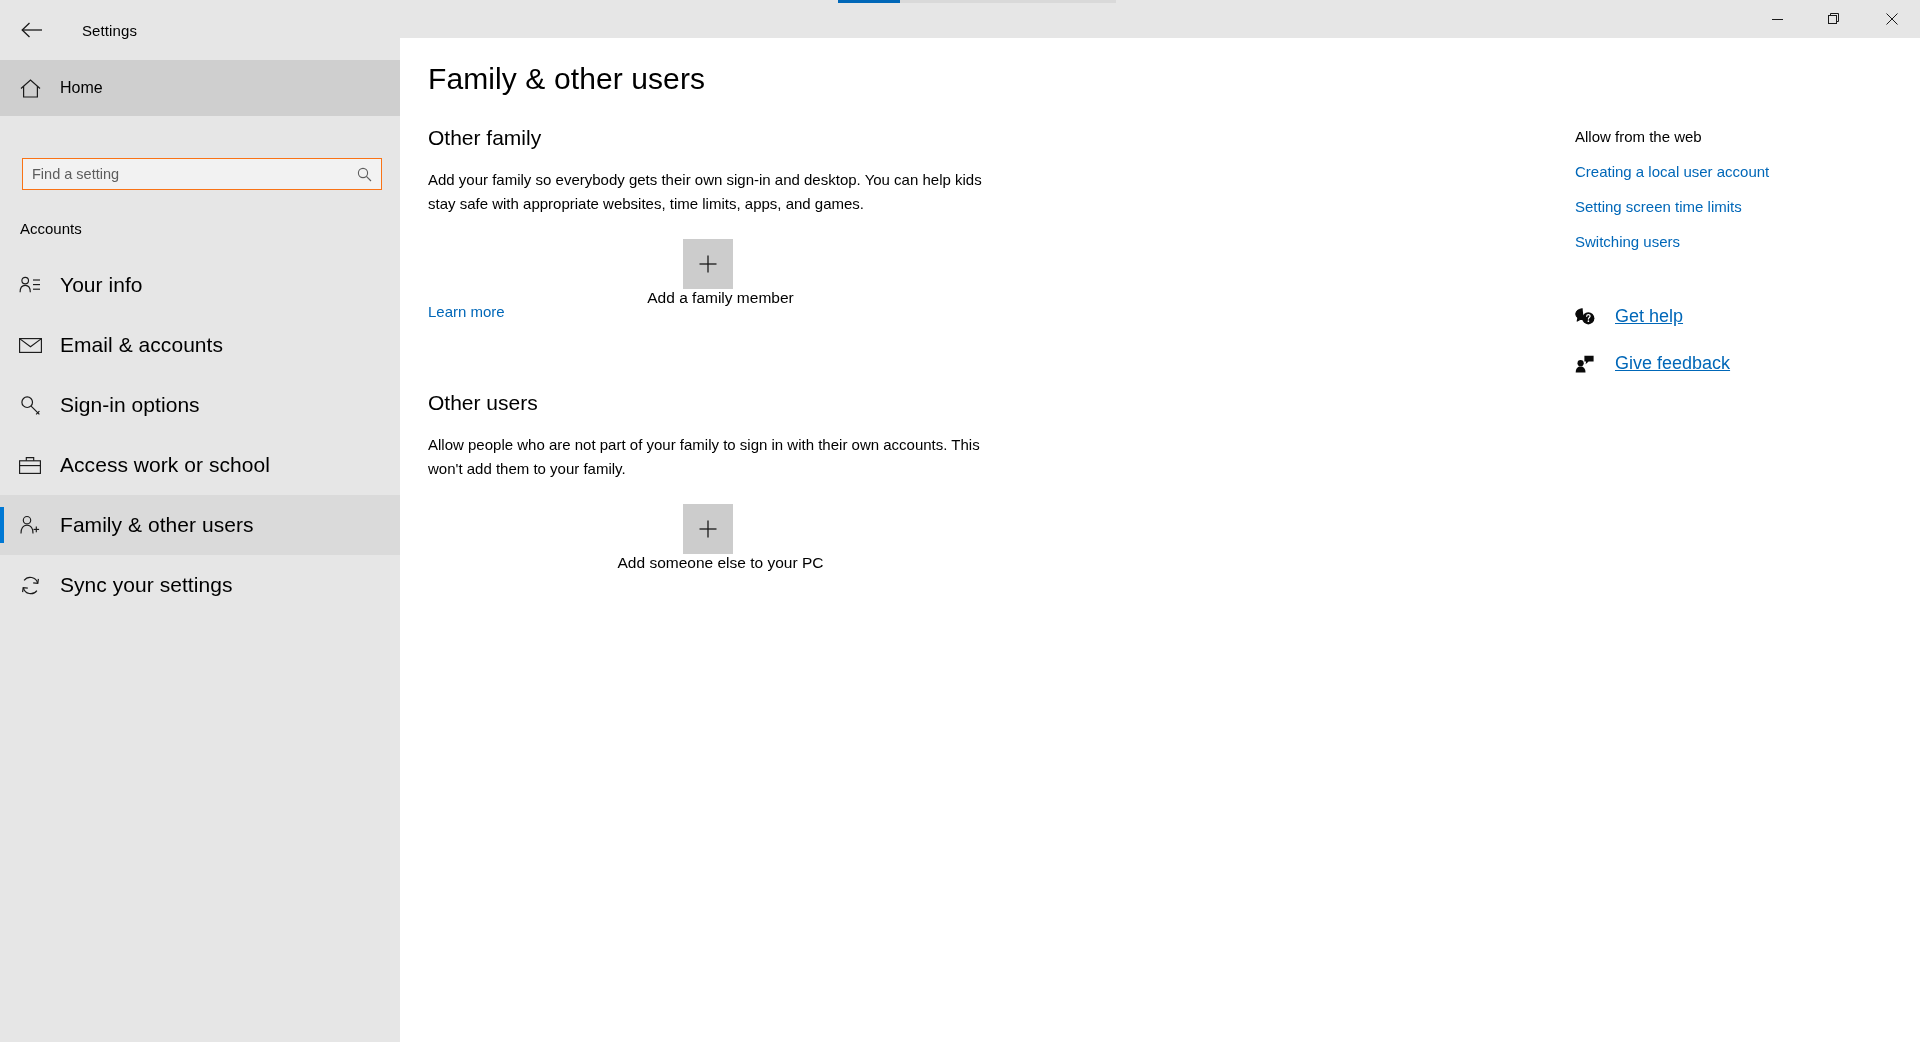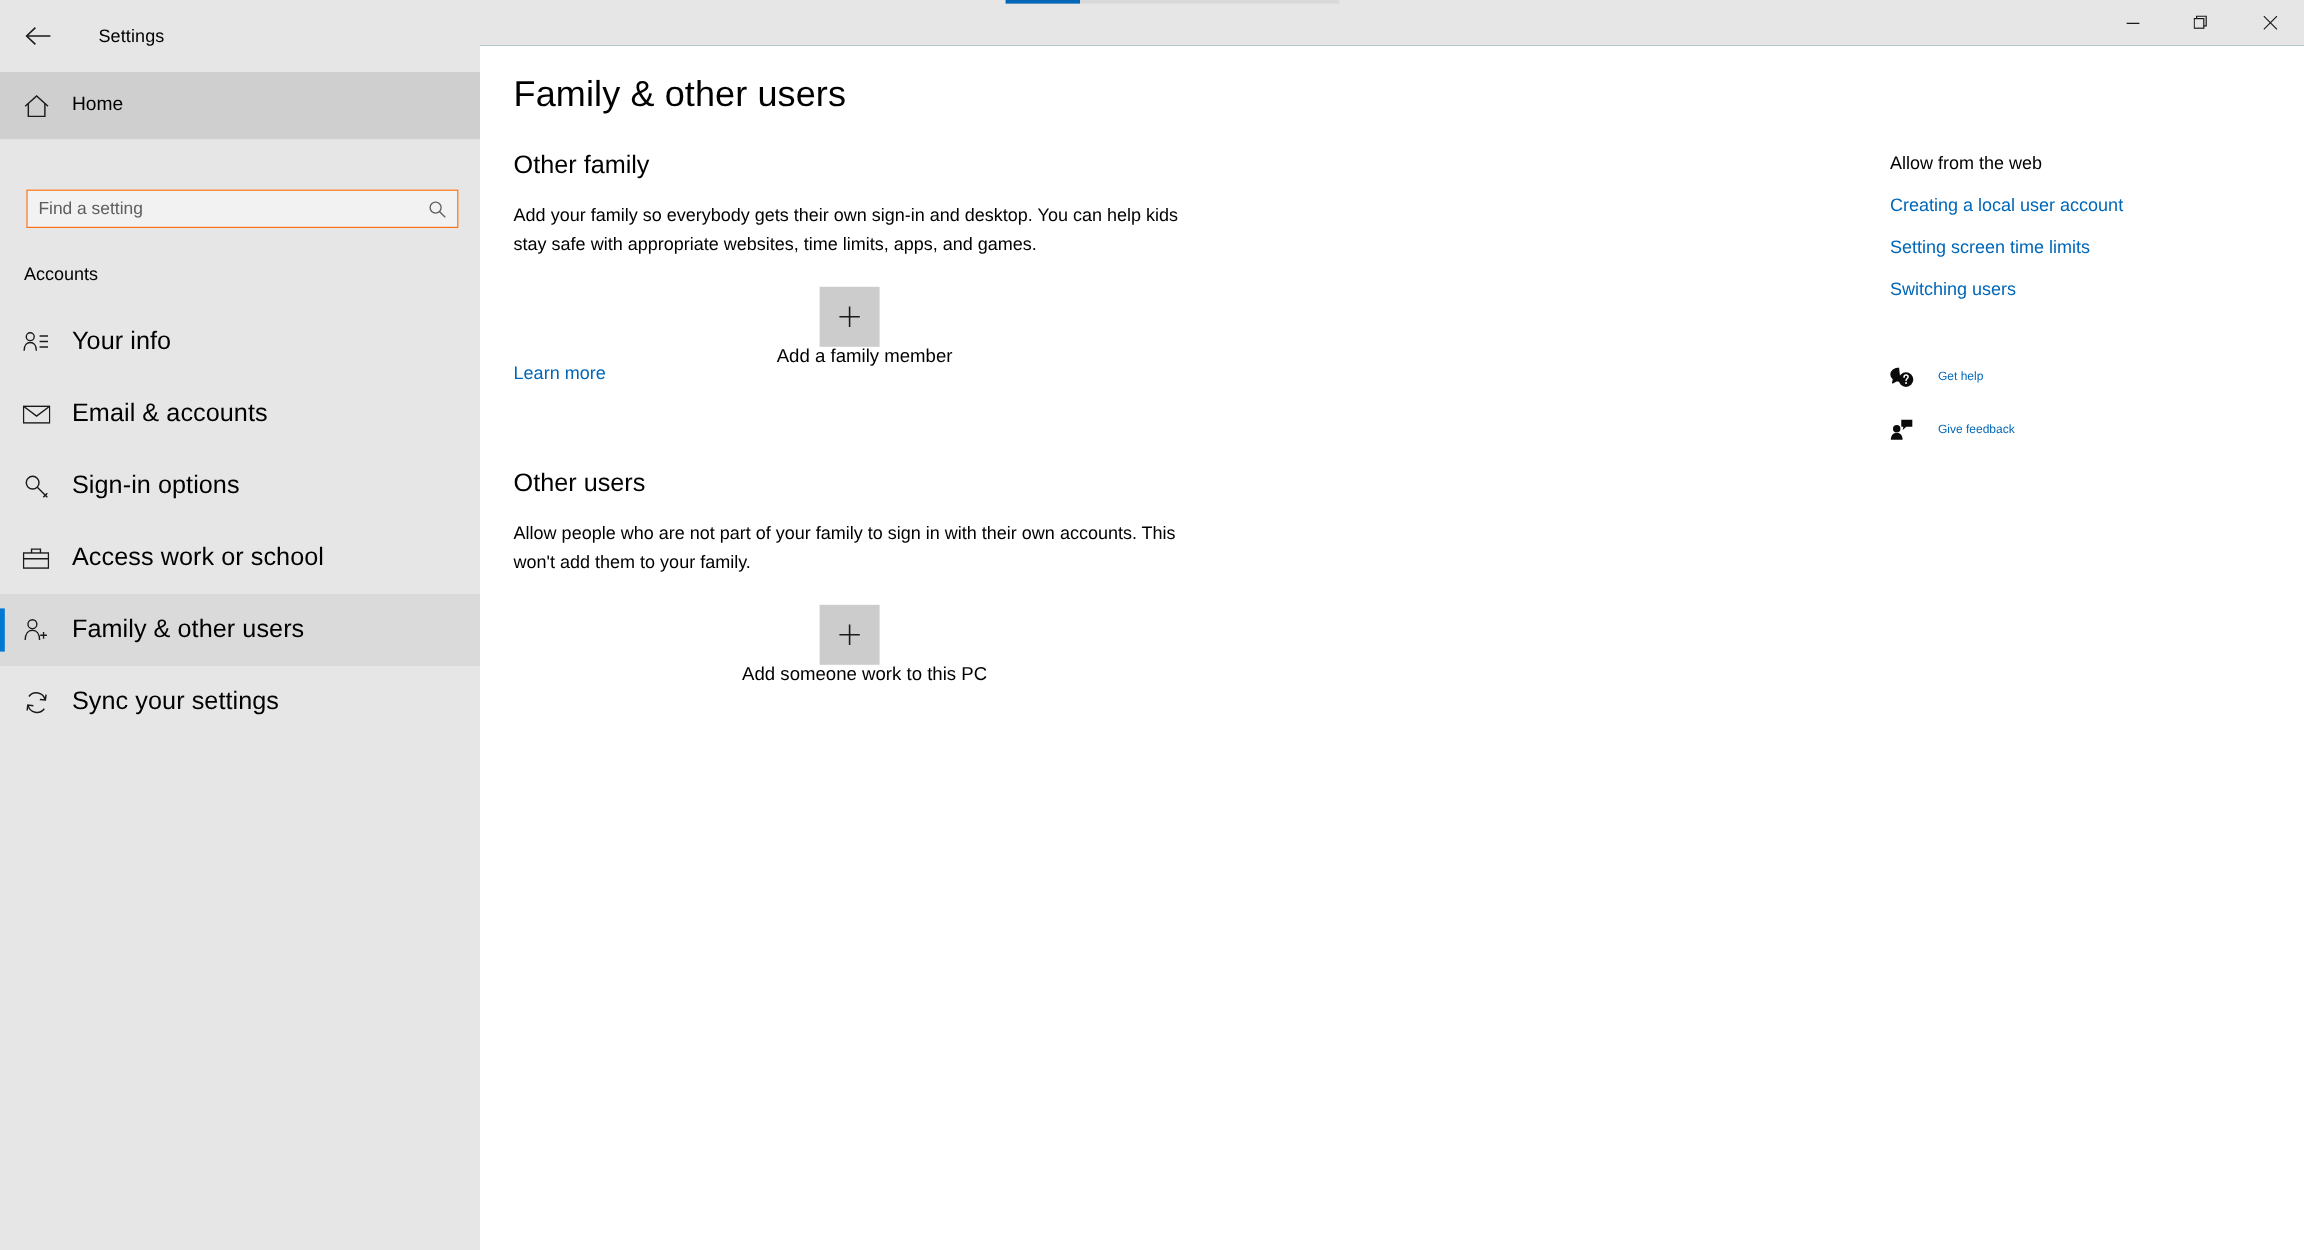--- a/index.html
+++ b/index.html
@@ -11,21 +11,21 @@
     overflow: hidden;
     background: #ffffff;
     font-family: "Liberation Sans", sans-serif;
     -webkit-font-smoothing: antialiased;
   }
 
   .window {
     position: relative;
     width: 1920px;
     height: 880px;
-    background: #0c4a6e;
+    background: #7f1d1d;
     border-radius: 11px;
   }
 
   
   .titlebar {
     position: absolute;
     top: 0; left: 0;
     width: 1920px;
     height: 38px;
     background: #e6e6e6;
@@ -315,22 +315,23 @@
     margin-top: 26px;
     cursor: default;
   }
   .help-action .icon-cell {
     flex: 0 0 40px;
     display: flex;
     align-items: center;
     justify-content: flex-start;
   }
   .help-action .label {
-    font-size: 10px;
+    font-size: 18px;
     color: #0067b8;
+    text-decoration: underline;
   }
   .help-actions-group { margin-top: 56px; }
 </style>
 </head>
 <body>
 
 <div class="window">
 
   <div class="titlebar">
     <div class="titlebar-right">
@@ -502,21 +503,21 @@
       <h2 class="sub-head">Other users</h2>
       <p class="body-text">Allow people who are not part of your family to sign in with their own accounts. This won't add them to your family.</p>
 
       <div class="add-row">
         <span class="plus-tile">
           <svg width="20" height="20" viewBox="0 0 20 20" aria-hidden="true">
             <line x1="10" y1="1.5" x2="10" y2="18.5" stroke="#1a1a1a" stroke-width="1.3"></line>
             <line x1="1.5" y1="10" x2="18.5" y2="10" stroke="#1a1a1a" stroke-width="1.3"></line>
           </svg>
         </span>
-        <span class="label">Add someone work to this PC</span>
+        <span class="label">Add someone else to your PC</span>
       </div>
 
     </div>
 
     <aside class="help-rail">
       <div class="help-title">Allow from the web</div>
 
       <a class="help-link" href="#">Creating a local user account</a>
       <a class="help-link" href="#">Setting screen time limits</a>
       <a class="help-link" href="#">Switching users</a>

